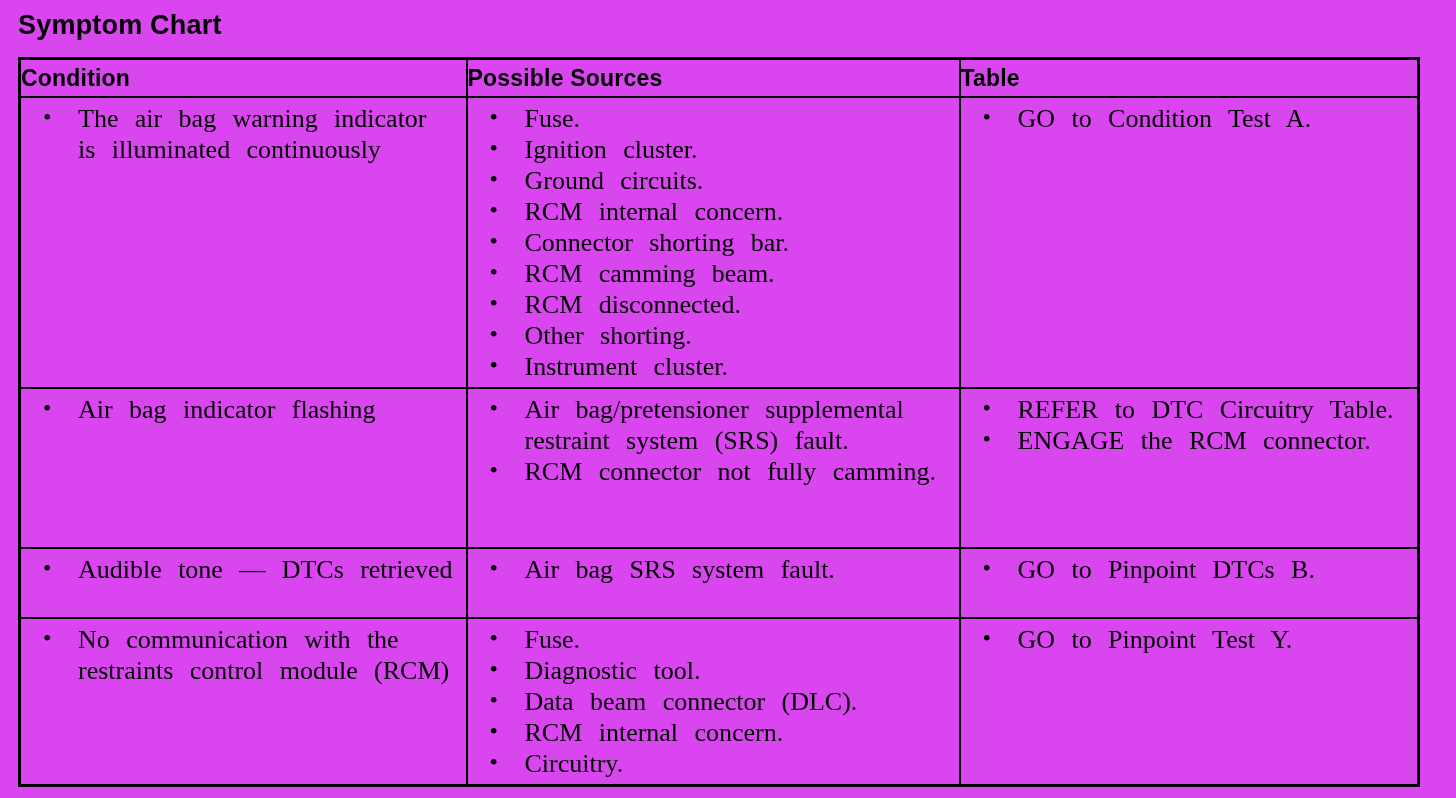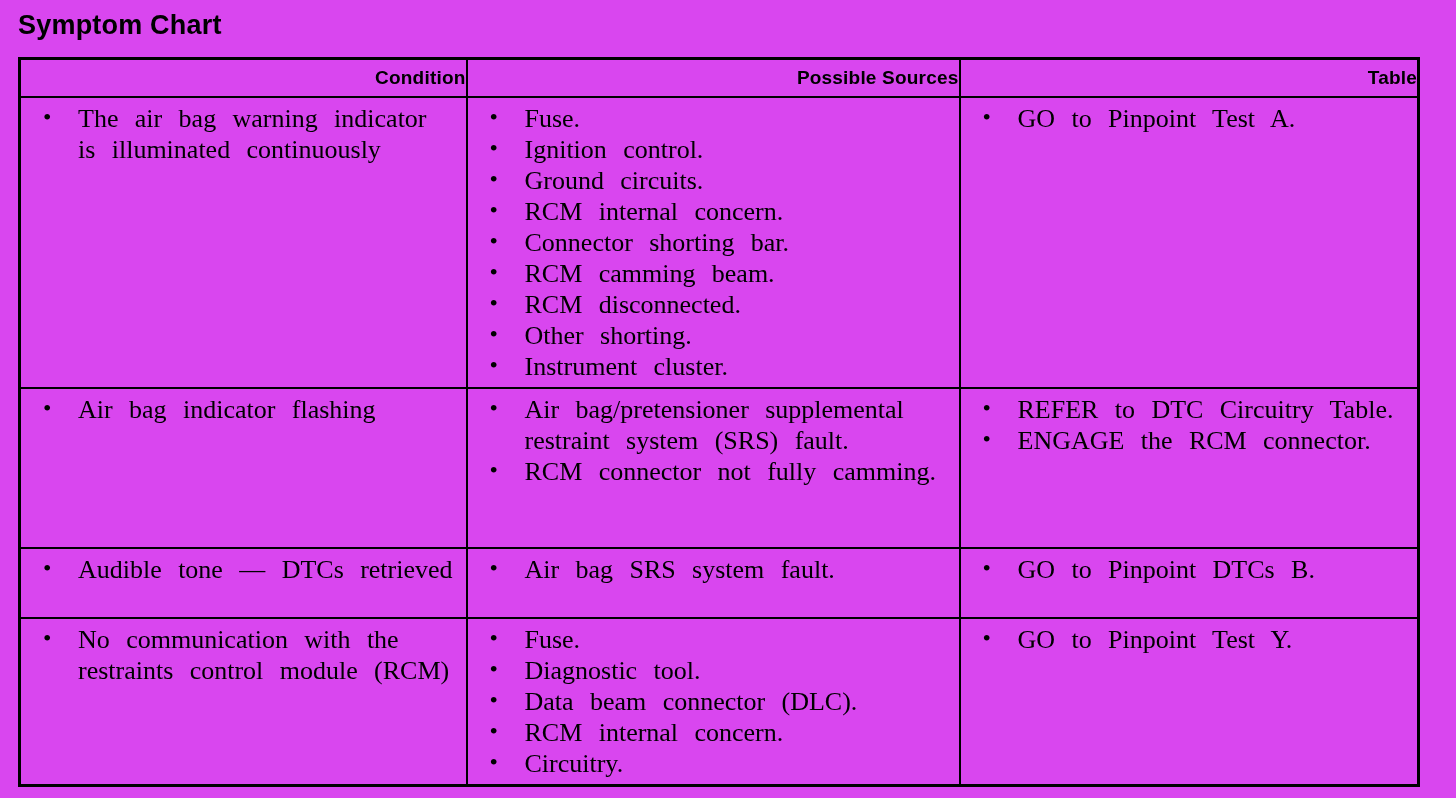--- a/index.html
+++ b/index.html
@@ -32,23 +32,23 @@
     border-collapse: collapse;
     table-layout: fixed;
     border: 3px solid #000000;
   }
   col.c-condition { width: 447px; }
   col.c-sources   { width: 493px; }
   col.c-action    { width: 459px; }
   th {
     border: 2px solid #000000;
     font-family: "Liberation Sans", sans-serif;
-    font-size: 19px;
+    font-size: 23px;
     font-weight: bold;
-    text-align: right;
+    text-align: left;
     height: 36px;
     padding: 0;
     letter-spacing: 0.2px;
   }
   td {
     border: 2px solid #000000;
     vertical-align: top;
     padding: 5px 6px 5px 0;
   }
   tbody tr:nth-child(1) { height: 289px; }
@@ -88,31 +88,31 @@
         <th>Table</th>
       </tr>
     </thead>
     <tbody>
         <tr>
           <td>
             <div class="li"><span class="bullet">•</span><span>The air bag warning indicator is illuminated continuously</span></div>
           </td>
           <td>
             <div class="li"><span class="bullet">•</span><span>Fuse.</span></div>
-            <div class="li"><span class="bullet">•</span><span>Ignition control.</span></div>
+            <div class="li"><span class="bullet">•</span><span>Ignition cluster.</span></div>
             <div class="li"><span class="bullet">•</span><span>Ground circuits.</span></div>
             <div class="li"><span class="bullet">•</span><span>RCM internal concern.</span></div>
             <div class="li"><span class="bullet">•</span><span>Connector shorting bar.</span></div>
             <div class="li"><span class="bullet">•</span><span>RCM camming beam.</span></div>
             <div class="li"><span class="bullet">•</span><span>RCM disconnected.</span></div>
             <div class="li"><span class="bullet">•</span><span>Other shorting.</span></div>
             <div class="li"><span class="bullet">•</span><span>Instrument cluster.</span></div>
           </td>
           <td>
-            <div class="li"><span class="bullet">•</span><span>GO to Pinpoint Test A.</span></div>
+            <div class="li"><span class="bullet">•</span><span>GO to Condition Test A.</span></div>
           </td>
         </tr>
         <tr>
           <td>
             <div class="li"><span class="bullet">•</span><span>Air bag indicator flashing</span></div>
           </td>
           <td>
             <div class="li"><span class="bullet">•</span><span>Air bag/pretensioner supplemental restraint system (SRS) fault.</span></div>
             <div class="li"><span class="bullet">•</span><span>RCM connector not fully camming.</span></div>
           </td>

